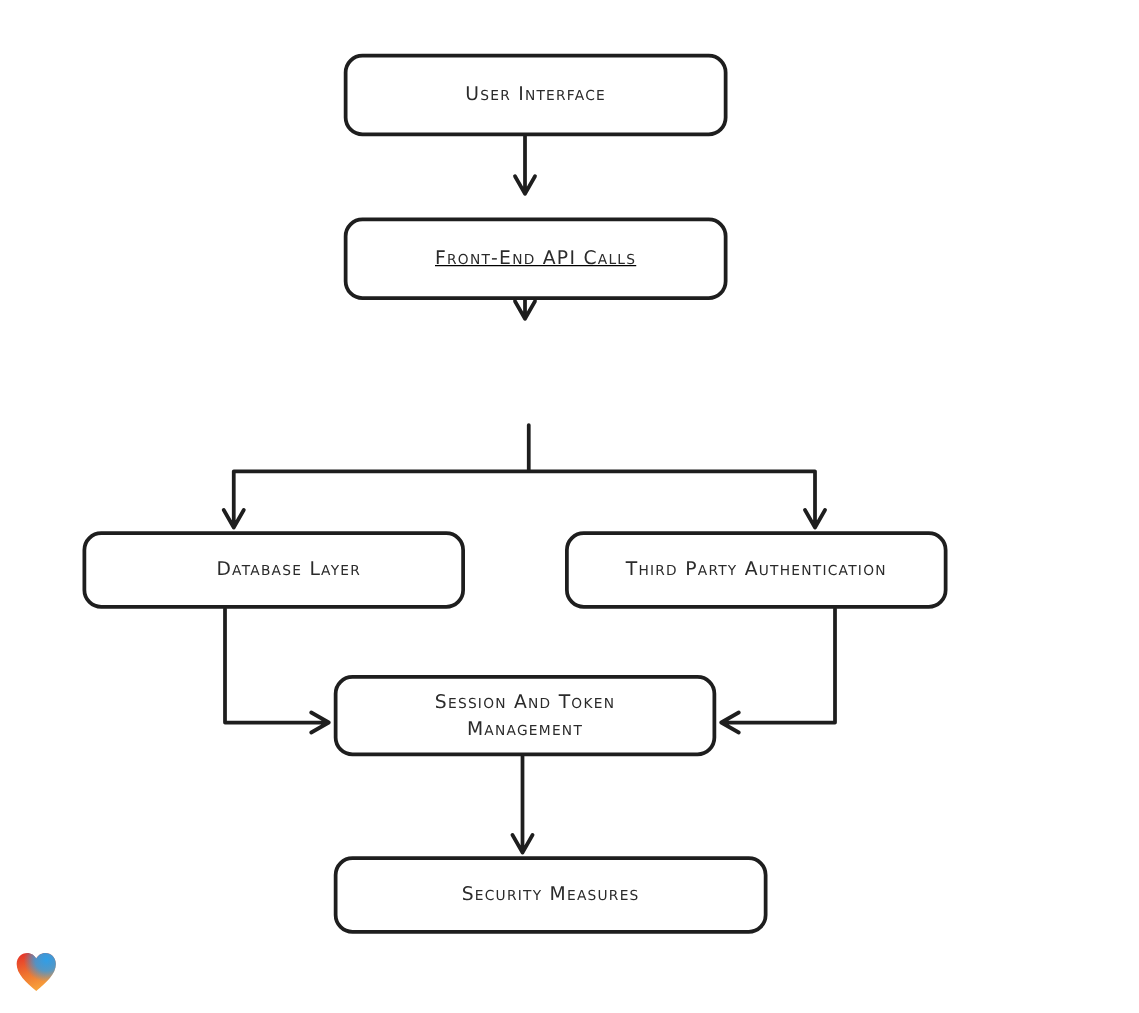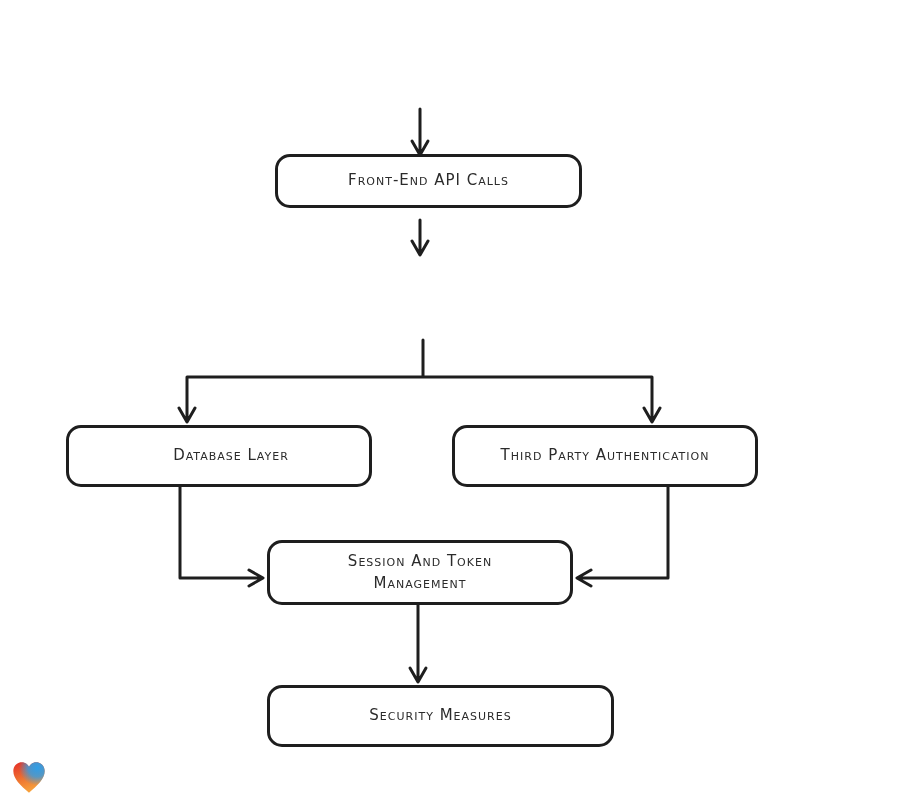--- a/index.html
+++ b/index.html
@@ -25,21 +25,21 @@
     text-align:center;
   }
   .node span {
     font-variant:small-caps;
     font-size:15px;
     letter-spacing:1px;
     line-height:1.45;
     color:#2b2b2b;
   }
   .n1 { left:275px; top:43px;  width:307px; height:66px; }
-  .n2 { left:275px; top:154px; width:307px; height:54px; }
+  .n2 { left:275px; top:174px; width:307px; height:66px;text-decoration:underline; }
   .n3 { left:275px; top:258px; width:307px; height:82px; }
   .n3 span { max-width:250px; }
   .n4 { left:66px;  top:425px; width:306px; height:62px;padding-left:24px; }
   .n5 { left:452px; top:425px; width:306px; height:62px; }
   .n6 { left:267px; top:540px; width:306px; height:65px; }
   .n6 span { max-width:190px; }
   .n7 { left:267px; top:685px; width:347px; height:62px; }
   .logo {
     position:absolute; left:10px; top:759px;
     width:38px; height:38px;
@@ -58,20 +58,23 @@
 
     <path d="M423 340 V377 M187 377 H652 M187 377 V418 M179 408 L187 422 L195 408 M652 377 V418 M644 408 L652 422 L660 408"></path>
 
     <path d="M180 487 V578 H259 M249 570 L263 578 L249 586"></path>
 
     <path d="M668 487 V578 H581 M591 570 L577 578 L591 586"></path>
 
     <path d="M418 605 V678 M410 668 L418 682 L426 668"></path>
   </svg>
 
+  <div class="node n1">
+    <span>User Interface</span>
+  </div>
 
   <div class="node n2">
     <span>Front-End API Calls</span>
   </div>
 
 
   <div class="node n4">
     <span>Database Layer</span>
   </div>
 

